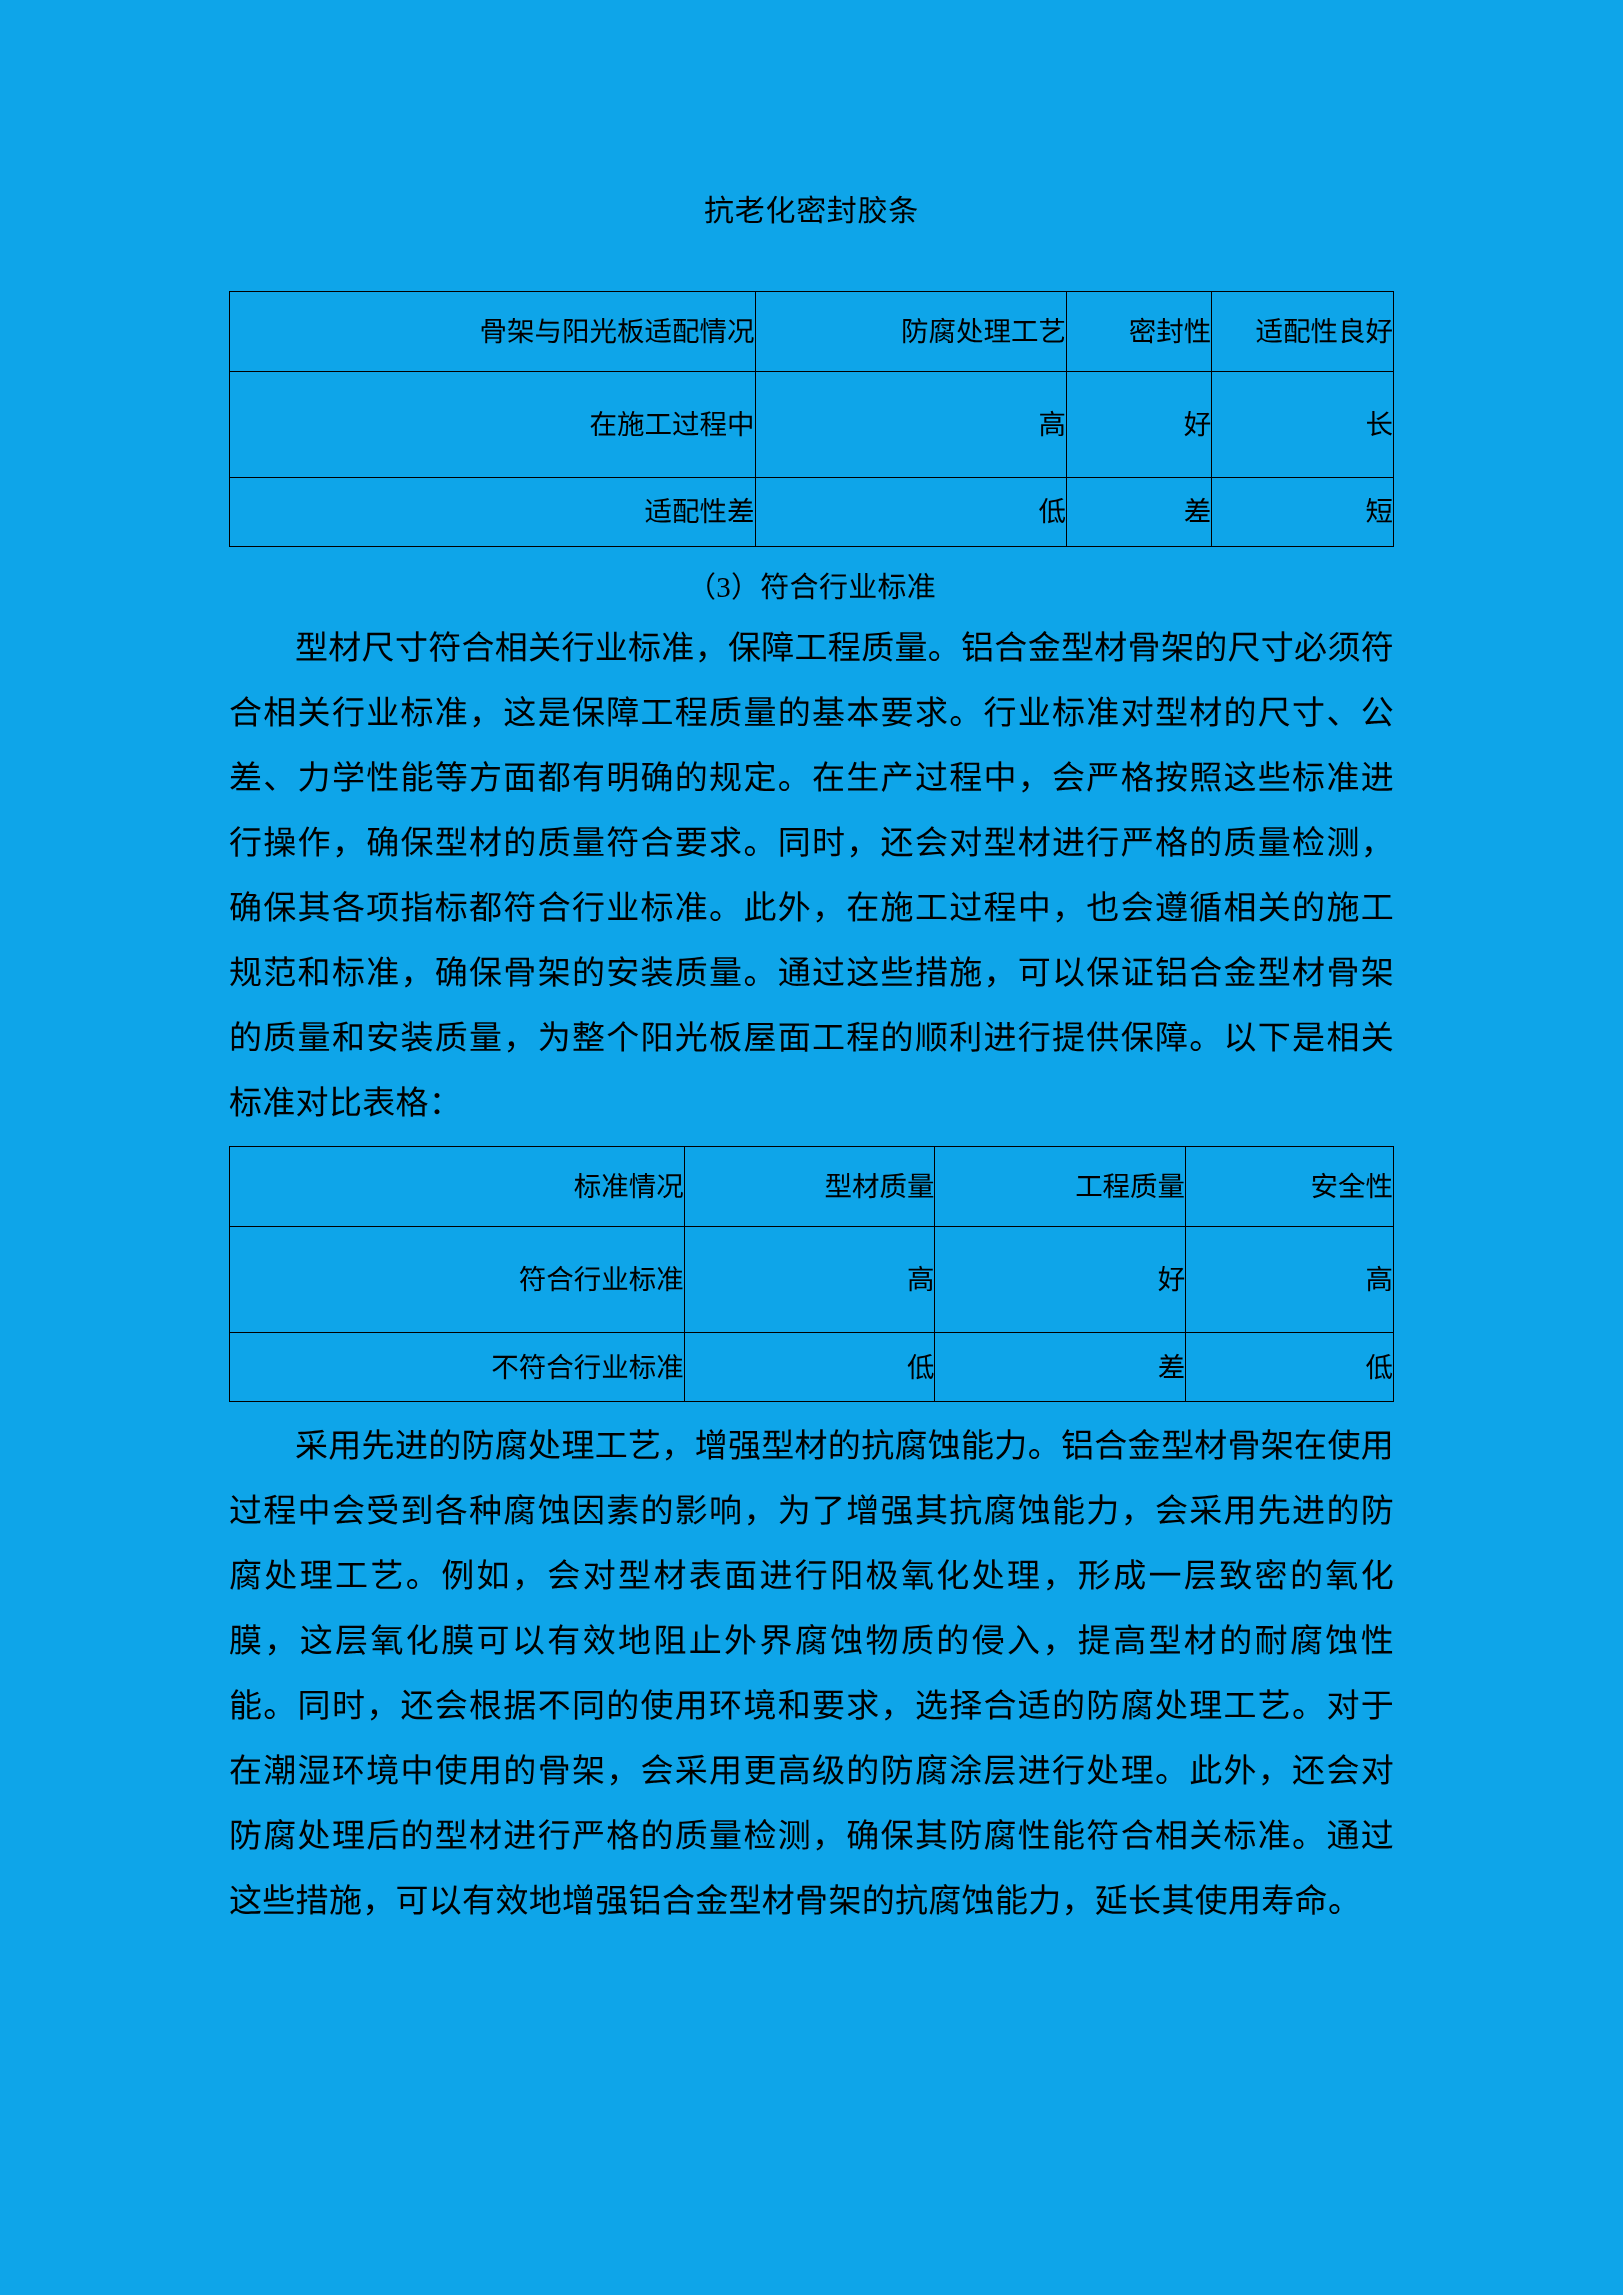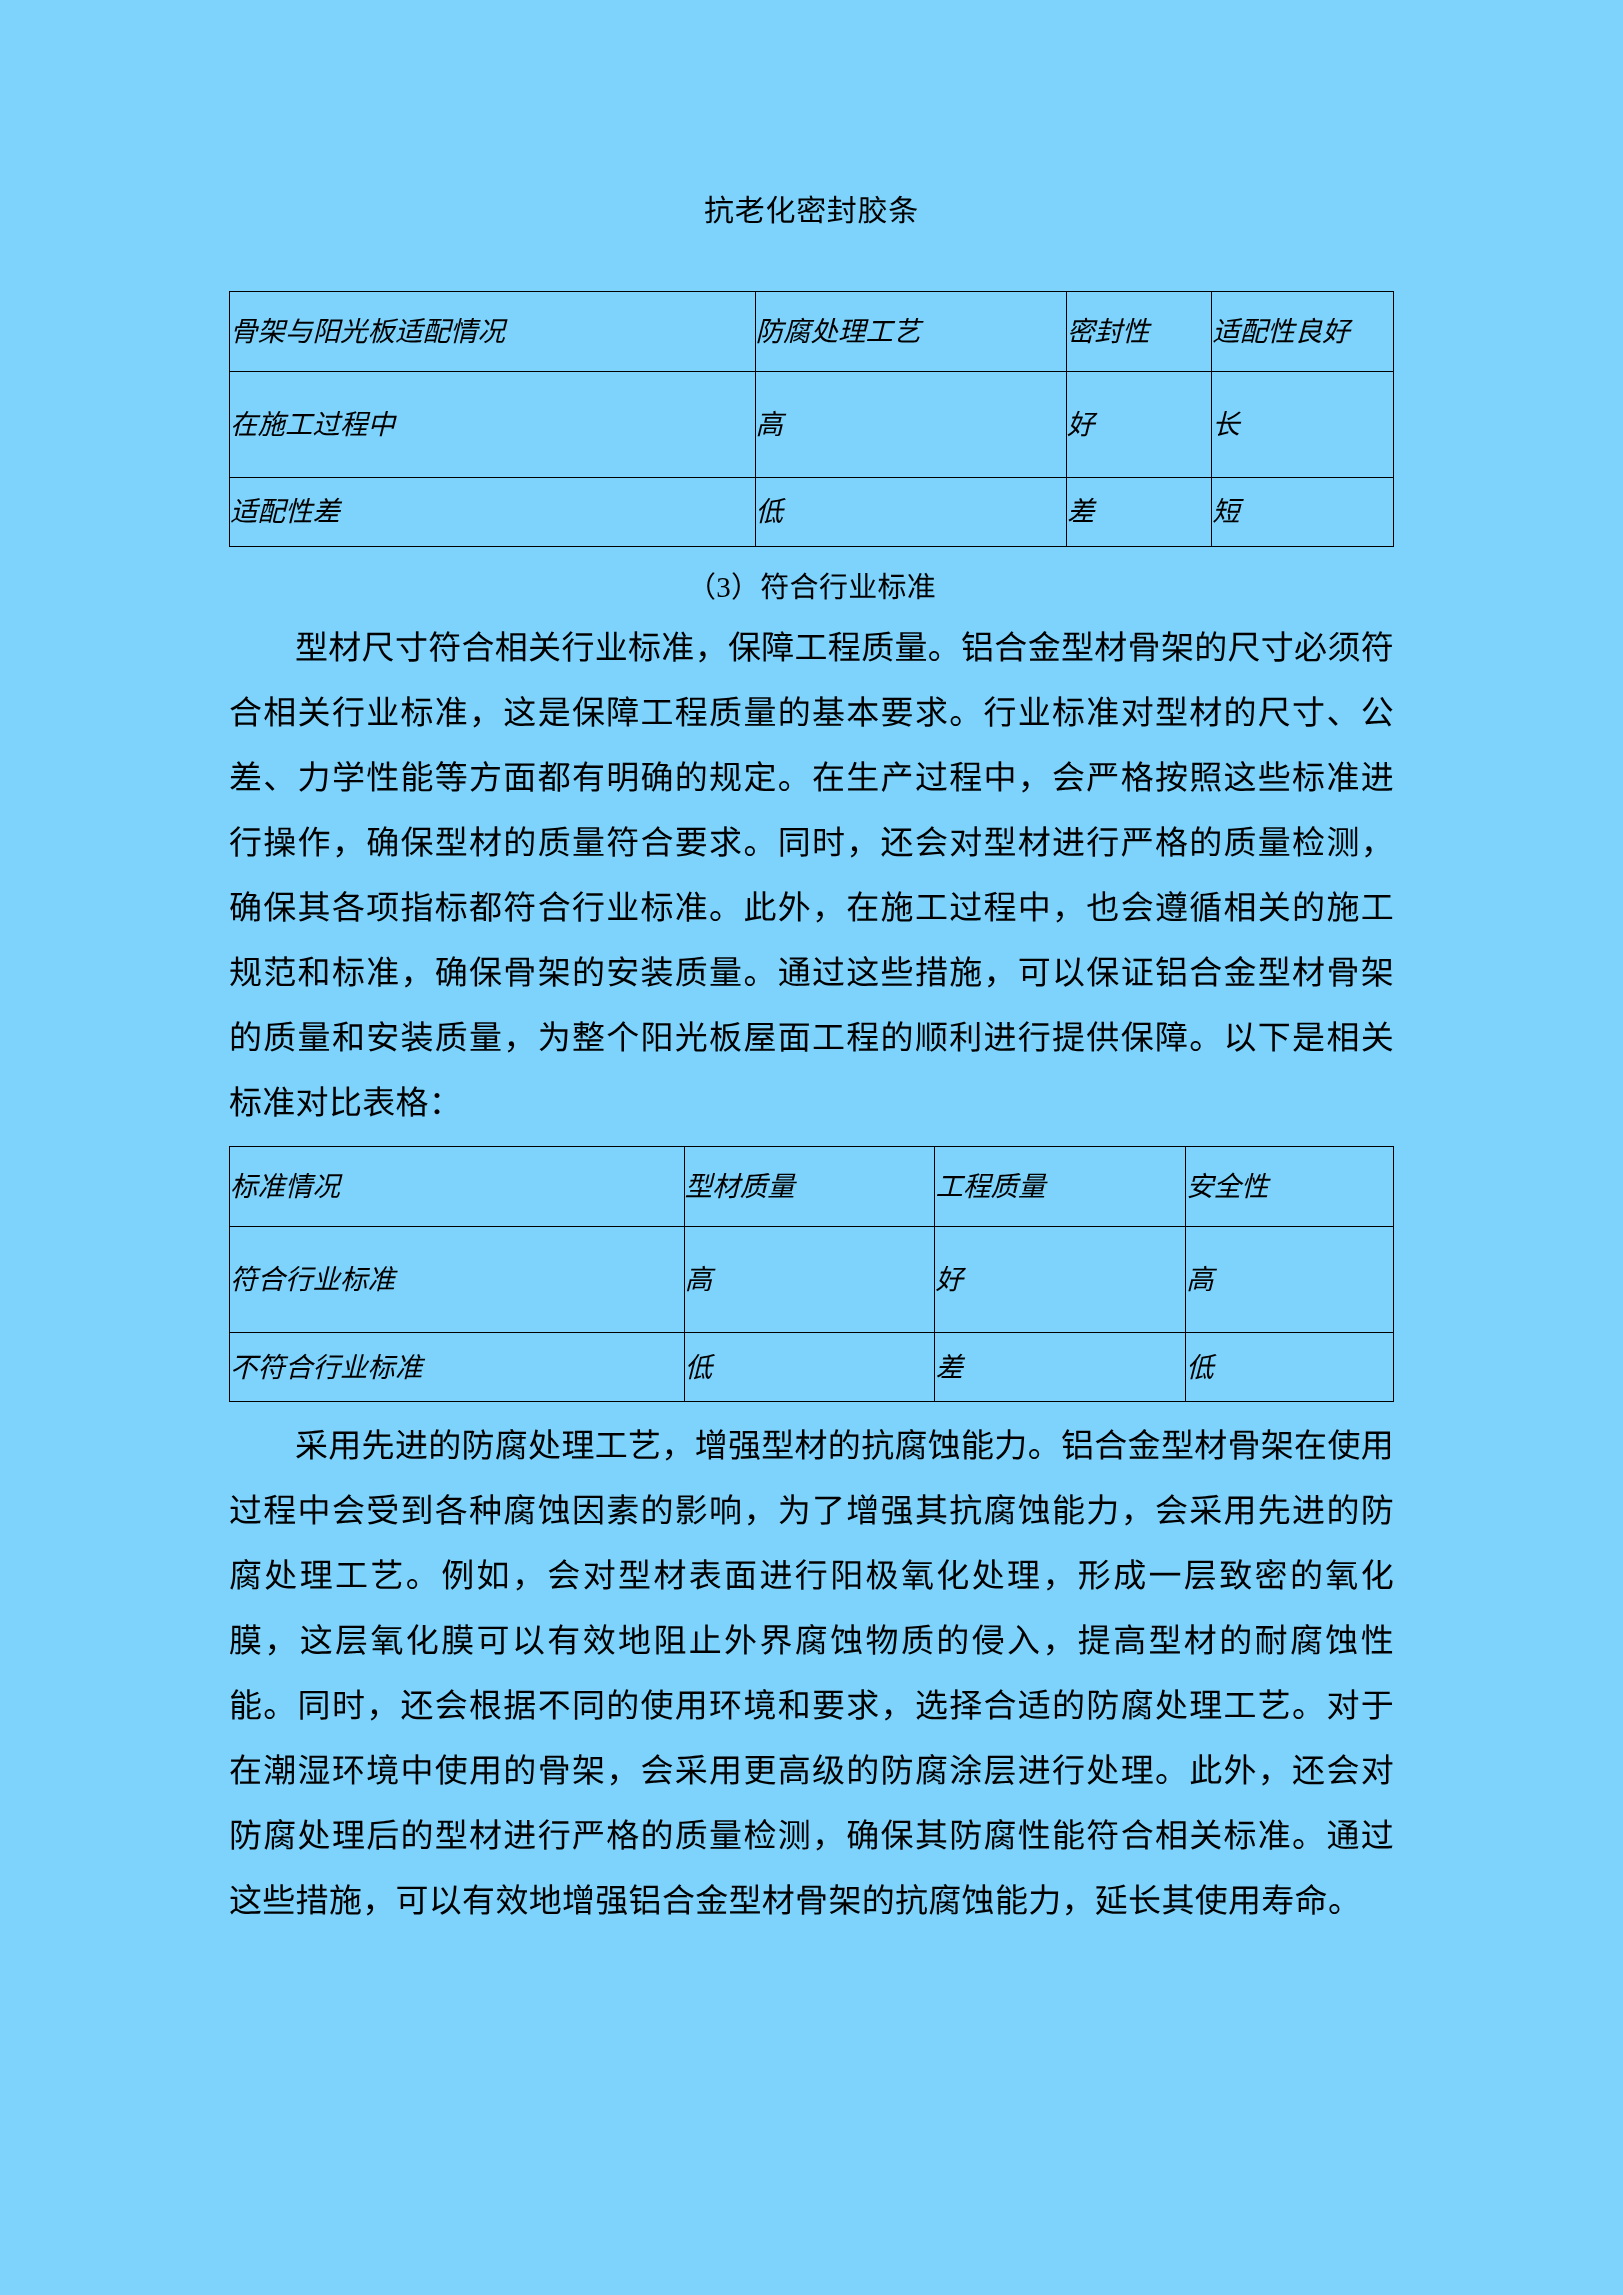--- a/index.html
+++ b/index.html
@@ -9,48 +9,47 @@
     background: #ffffff;
   }
   body {
     font-family: "Liberation Serif", "DejaVu Serif", serif;
     color: #000000;
   }
   .page {
     position: relative;
     width: 1623px;
     height: 2295px;
-    background: #7dd3fc;
+    background: #0ea5e9;
     box-sizing: border-box;
     padding: 190px 229px 131px 229px;
     overflow: hidden;
   }
   .doc-title {
     text-align: center;
     font-size: 30px;
     line-height: 1.4;
     letter-spacing: 0.7px;
     margin: 0 0 59px 0;
     font-weight: normal;
   }
   table.cmp {
     width: 100%;
     border-collapse: collapse;
     table-layout: fixed;
     margin: 0 0 0 0;
   }
   table.cmp td {
     border: 1.3px solid #000000;
-    text-align: left;
+    text-align: right;
     vertical-align: middle;
     font-size: 27.5px;
     line-height: 1.5;
     padding: 0;
     height: 68px;
-    font-style: italic;
   }
   table.cmp tr.hdr td {
     height: 79px;
   }
   table.cmp tr.tall td {
     height: 105px;
   }
   
   table.t1 col.c0 { width: 40.5%; }
   table.t1 col.c1 { width: 24.0%; }

